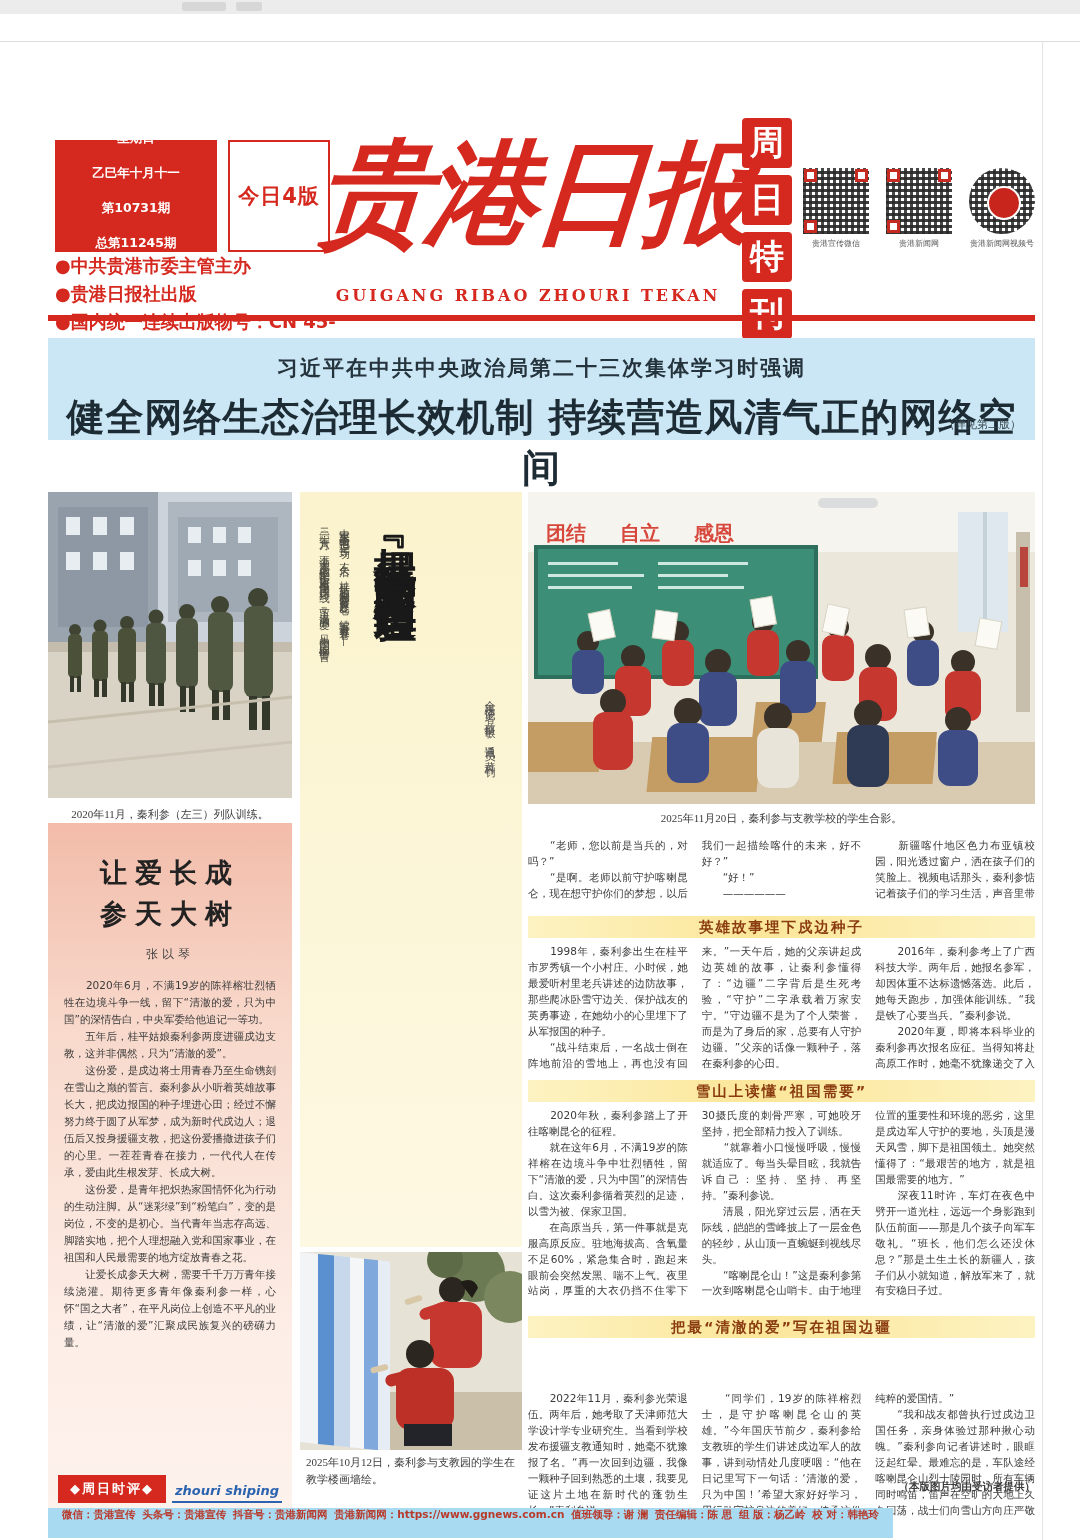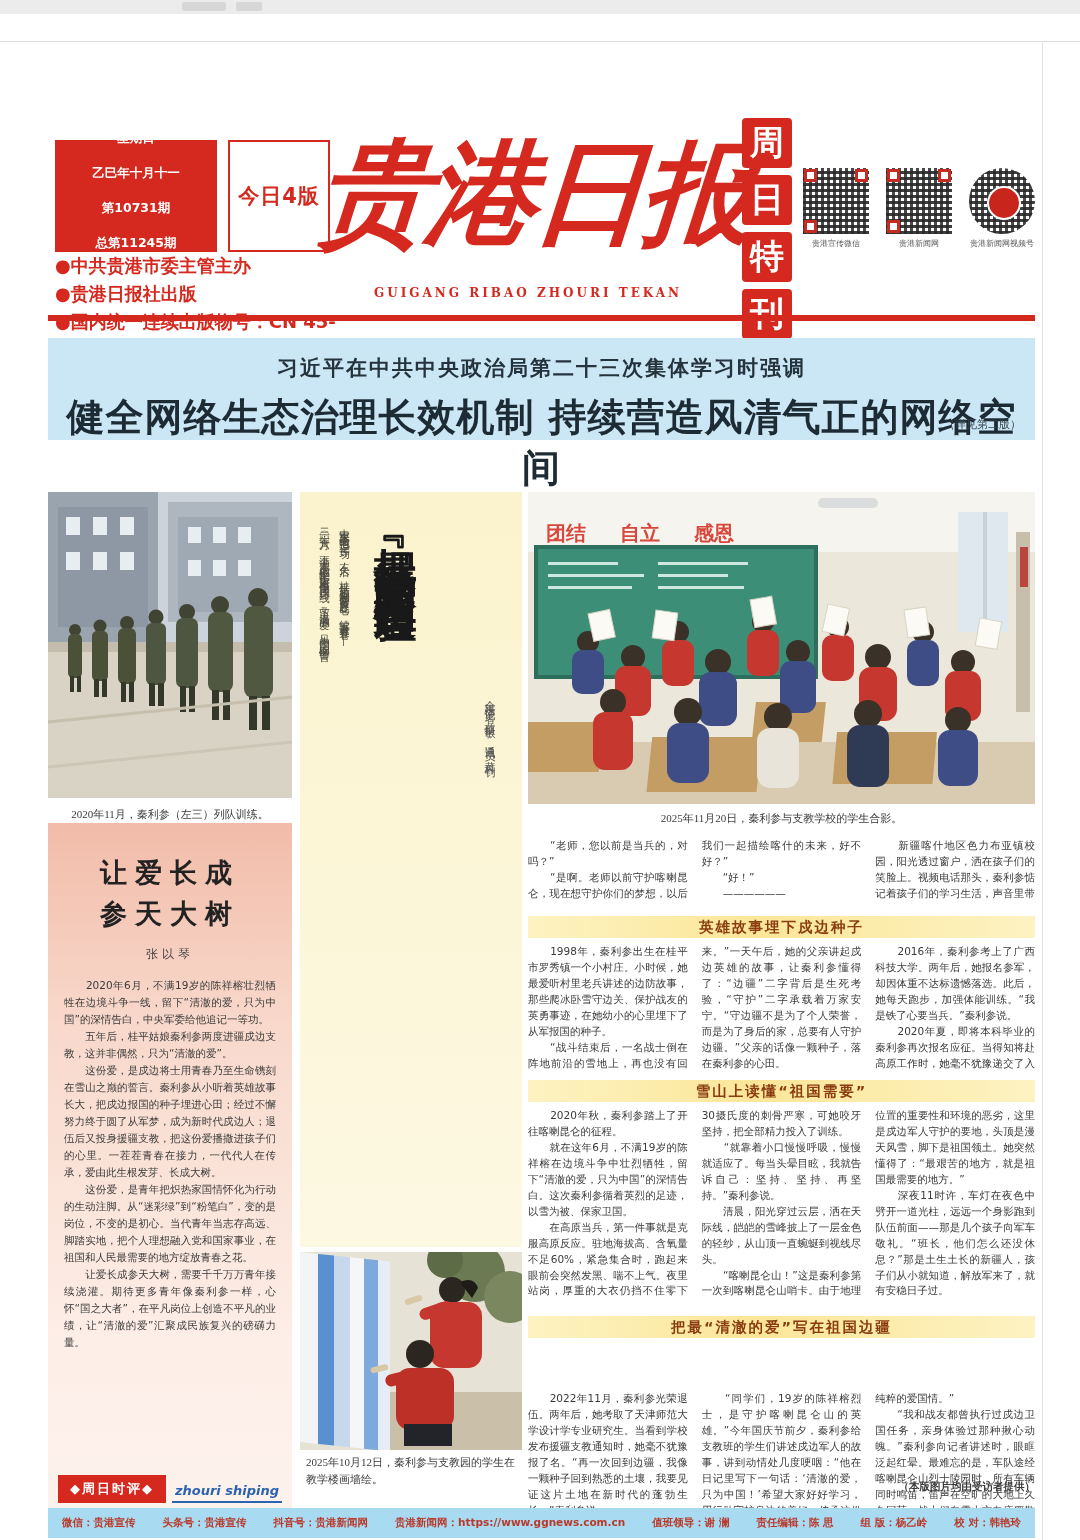--- a/index.html
+++ b/index.html
@@ -19,21 +19,21 @@
   .mast-edition{position:absolute;left:228px;top:140px;width:102px;height:112px;border:2px solid #d5281e;
                 box-sizing:border-box;display:flex;align-items:center;justify-content:center;
                 color:#d5281e;font-size:21px;font-weight:bold;letter-spacing:1px;background:#fff;}
   .mast-bullets{position:absolute;left:55px;top:252px;width:300px;color:#d5281e;font-size:18px;
                 font-weight:bold;line-height:1.55;}
   .mast-title{position:absolute;left:318px;top:108px;width:420px;height:175px;color:#d5281e;
               font-family:"DejaVu Serif","Liberation Serif",serif;font-weight:bold;font-style:italic;
               font-size:112px;line-height:170px;text-align:center;letter-spacing:-4px;
               transform:skewX(-4deg);white-space:nowrap;}
   .mast-sub{position:absolute;left:318px;top:286px;width:420px;text-align:center;color:#d5281e;
-            font-family:"DejaVu Serif","Liberation Serif",serif;font-weight:bold;font-size:12px;letter-spacing:3px;}
+            font-family:"DejaVu Serif","Liberation Serif",serif;font-weight:bold;font-size:16px;letter-spacing:3px;}
   .special{position:absolute;left:742px;top:118px;width:52px;}
   .sp-box{width:50px;height:50px;background:#d5281e;color:#fff;border-radius:4px;margin-bottom:7px;
           display:flex;align-items:center;justify-content:center;font-size:34px;font-weight:bold;}
   .qr-row{position:absolute;left:800px;top:168px;width:238px;display:flex;justify-content:space-between;}
   .qr-item{width:72px;text-align:center;}
   .qr{position:relative;width:66px;height:66px;margin:0 auto;background:#fff;
       background-image:repeating-linear-gradient(0deg,rgba(40,40,40,.9) 0 3px,transparent 3px 6px),
                        repeating-linear-gradient(90deg,rgba(40,40,40,.85) 0 3px,#fff 3px 6px);}
   .qr .f{position:absolute;width:13px;height:13px;border:3px solid #c62b21;background:#fff;box-sizing:border-box;}
   .qr .f1{left:1px;top:1px;} .qr .f2{right:1px;top:1px;} .qr .f3{left:1px;bottom:1px;}
@@ -82,22 +82,22 @@
   
   .cols{column-count:3;column-gap:14px;font-size:10.5px;line-height:1.52;text-align:justify;
         color:#3a3a3a;white-space:pre-line;overflow:hidden;position:absolute;left:528px;width:507px;}
   .sec-hdr{position:absolute;left:528px;width:507px;height:22px;text-align:center;font-size:14.5px;
            font-weight:bold;color:#8a3c10;line-height:22px;letter-spacing:2px;
            background:linear-gradient(90deg,#fdf3c2,#fbe699 45%,#fdf3c2);}
   .credit{position:absolute;left:528px;width:507px;text-align:right;font-size:10.5px;font-weight:bold;
           color:#3a3a3a;}
 
   
-  .footer{position:absolute;left:48px;top:1508px;width:987px;height:30px;background:#a8daf1;
-          display:flex;align-items:center;justify-content:space-between;padding:0 14px;box-sizing:border-box;}
+  .footer{position:absolute;left:48px;top:1508px;width:845px;height:30px;background:#a8daf1;
+          display:flex;align-items:flex-start;justify-content:space-between;padding:0 14px;box-sizing:border-box;}
   .footer div{font-size:10.5px;font-weight:bold;color:#b93a2b;white-space:nowrap;}
 </style>
 </head>
 <body>
 
 <div class="canvas">
 
   <div class="topstrip">
     <div class="mark m1"></div>
     <div class="mark m2"></div>

